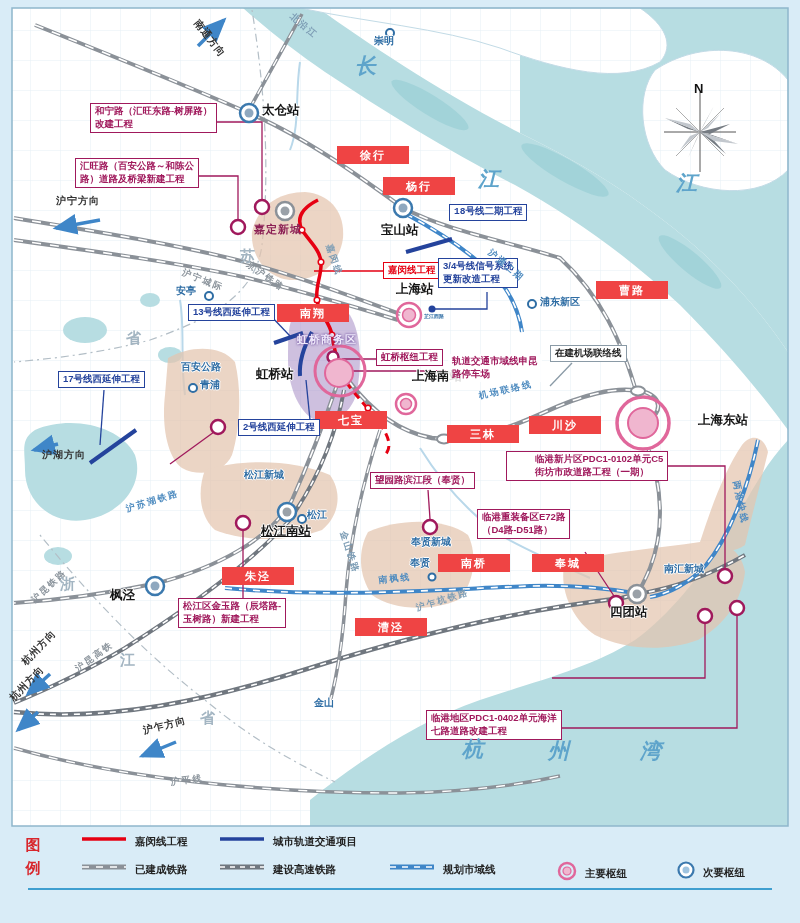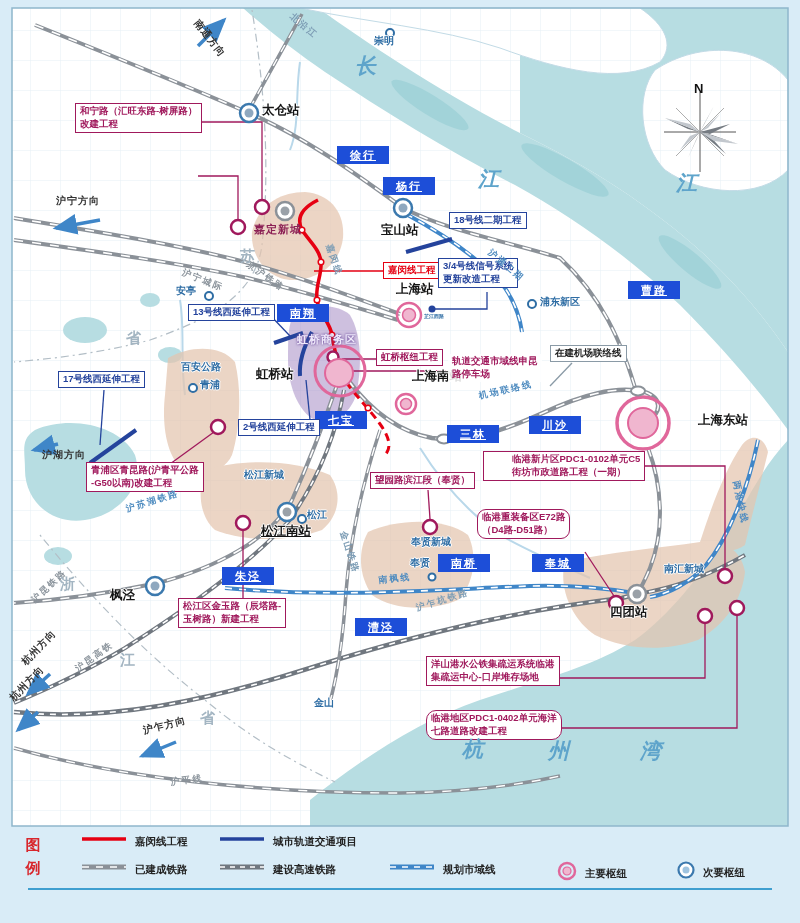--- a/index.html
+++ b/index.html
@@ -7,22 +7,22 @@
          font-family:"Liberation Sans",sans-serif;}
   .maplayer{position:absolute;left:0;top:0;z-index:1;}
   
   .mlab{position:absolute;z-index:5;white-space:pre;}
   .lab{font:bold 9.5px/1.35 "Liberation Sans",sans-serif;background:#fff;border:1px solid;padding:1px 4px;}
   .lab.magenta{color:#a0195c;border-color:#a0195c;}
   .lab.red{color:#e60012;border-color:#e60012;}
   .lab.blue{color:#24439c;border-color:#24439c;}
   .lab.plain{color:#222;border-color:#8a9aa6;}
   .lab.noborder{border:none;background:rgba(255,255,255,.85);}
-  .town{background:#1d4ed8;color:#fff;font:bold 11px/1 "Liberation Sans",sans-serif;
-        padding:4px 13px 3px;letter-spacing:2px;text-decoration:underline;}
+  .town{background:#ef4444;color:#fff;font:bold 11px/1 "Liberation Sans",sans-serif;
+        padding:4px 23px 3px;letter-spacing:2px;}
   .stn{font:bold 12.5px/1 "Liberation Sans",sans-serif;color:#151515;
        text-shadow:1px 0 0 #fff,-1px 0 0 #fff,0 1px 0 #fff,0 -1px 0 #fff;}
   .place{font:bold 10px/1 "Liberation Sans",sans-serif;color:#2e6da4;
        text-shadow:1px 0 0 #fff,-1px 0 0 #fff,0 1px 0 #fff,0 -1px 0 #fff;}
   .newtown{font:bold 11px/1 "Liberation Sans",sans-serif;letter-spacing:1px;}
   .railname{font:bold 9px/1 "Liberation Sans",sans-serif;letter-spacing:2px;transform-origin:0 0;}
   .dir{font:bold 10px/1 "Liberation Sans",sans-serif;color:#333;letter-spacing:1px;transform-origin:0 0;}
   .waterchar{font:italic bold 21px/1 "DejaVu Serif",serif;color:#5ea4cb;}
   .provchar{font:bold 15px/1 "Liberation Sans",sans-serif;color:#a3b5c2;}
   .tiny{font:bold 5px/1 "Liberation Sans",sans-serif;color:#2e6da4;}
@@ -264,21 +264,21 @@
 
 <div class="legend-title">图例</div>
 <div class="legend-rule"></div>
 
 <div class="mlab town" style="left: 337px; top: 146px;">徐行</div>
     <div class="mlab town" style="left: 383px; top: 177px;">杨行</div>
     <div class="mlab town" style="left: 277px; top: 304px;">南翔</div>
     <div class="mlab town" style="left: 315px; top: 411px;">七宝</div>
     <div class="mlab town" style="left: 447px; top: 425px;">三林</div>
     <div class="mlab town" style="left: 529px; top: 416px;">川沙</div>
-    <div class="mlab town" style="left: 596px; top: 281px; margin-left: 32px;">曹路</div>
+    <div class="mlab town" style="left: 596px; top: 281px;">曹路</div>
     <div class="mlab town" style="left: 222px; top: 567px;">朱泾</div>
     <div class="mlab town" style="left: 355px; top: 618px;">漕泾</div>
     <div class="mlab town" style="left: 438px; top: 554px;">南桥</div>
     <div class="mlab town" style="left: 532px; top: 554px;">奉城</div>
     <div class="mlab stn" style="left: 262px; top: 104px;">太仓站</div>
     <div class="mlab stn" style="left: 381px; top: 224px;">宝山站</div>
     <div class="mlab stn" style="left: 396px; top: 283px;">上海站</div>
     <div class="mlab stn" style="left: 256px; top: 368px;">虹桥站</div>
     <div class="mlab stn" style="left: 384px; top: 370px; margin-left: 28px;">上海南站</div>
     <div class="mlab stn" style="left: 674px; top: 414px; margin-left: 24px;">上海东站</div>
@@ -291,44 +291,42 @@
     <div class="mlab place" style="left: 307px; top: 510px;">松江</div>
     <div class="mlab place" style="left: 410px; top: 558px;">奉贤</div>
     <div class="mlab place" style="left: 540px; top: 297px;">浦东新区</div>
     <div class="mlab place" style="left: 314px; top: 698px;">金山</div>
     <div class="mlab place" style="left: 664px; top: 564px;">南汇新城</div>
     <div class="mlab place" style="left: 181px; top: 362px;">百安公路</div>
     <div class="mlab place" style="left: 244px; top: 470px;">松江新城</div>
     <div class="mlab place" style="left: 411px; top: 537px;">奉贤新城</div>
     <div class="mlab newtown" style="left: 254px; top: 224px; color: rgb(140, 33, 85);">嘉定新城</div>
     <div class="mlab newtown" style="left: 297px; top: 334px; color: rgb(239, 233, 251); text-shadow: rgb(124, 94, 168) 0px 0px 3px, rgb(124, 94, 168) 0px 0px 2px;">虹桥商务区</div>
-    <div class="mlab lab magenta" style="left: 75px; top: 103px; font-family: Liberation Serif, serif;">和宁路（汇旺东路-树屏路）
+    <div class="mlab lab magenta" style="left: 90px; top: 103px; font-family: Liberation Serif, serif;">和宁路（汇旺东路-树屏路）
 改建工程</div>
+    <div class="mlab lab magenta" style="left: 75px; top: 158px;">汇旺路（百安公路～和陈公
+路）道路及桥梁新建工程</div>
     <div class="mlab lab red" style="left: 383px; top: 262px;">嘉闵线工程</div>
     <div class="mlab lab magenta" style="left: 376px; top: 349px;">虹桥枢纽工程</div>
     <div class="mlab lab magenta noborder" style="left: 448px; top: 354px;">轨道交通市域线申昆
 路停车场</div>
     <div class="mlab lab blue" style="left: 238px; top: 419px;">2号线西延伸工程</div>
     <div class="mlab lab blue" style="left: 188px; top: 304px;">13号线西延伸工程</div>
     <div class="mlab lab blue" style="left: 58px; top: 371px;">17号线西延伸工程</div>
-    <div class="mlab lab blue" style="left: 449px; top: 212px;">18号线二期工程</div>
+    <div class="mlab lab blue" style="left: 449px; top: 204px; font-family: Liberation Mono, monospace;">18号线二期工程</div>
     <div class="mlab lab blue" style="left: 438px; top: 258px;">3/4号线信号系统
 更新改造工程</div>
-    <div class="mlab lab magenta" style="left: 86px; top: 462px;">青浦区青昆路(沪青平公路
--G50以南)改建工程</div>
     <div class="mlab lab magenta" style="left: 178px; top: 598px;">松江区金玉路（辰塔路-
 玉树路）新建工程</div>
     <div class="mlab lab magenta" style="left: 370px; top: 472px;">望园路滨江段（奉贤）</div>
-    <div class="mlab lab magenta" style="left: 483px; top: 451px; padding-left: 28px;">临港新片区PDC1-0102单元C5
+    <div class="mlab lab magenta" style="left: 506px; top: 451px; padding-left: 28px;">临港新片区PDC1-0102单元C5
 街坊市政道路工程（一期）</div>
-    <div class="mlab lab magenta" style="left: 477px; top: 509px; border-radius: 9px;">临港重装备区E72路
+    <div class="mlab lab magenta" style="left: 477px; top: 509px;">临港重装备区E72路
 （D4路-D51路）</div>
-    <div class="mlab lab magenta" style="left: 426px; top: 656px;">洋山港水公铁集疏运系统临港
-集疏运中心-口岸堆存场地</div>
-    <div class="mlab lab magenta" style="left: 426px; top: 710px; border-radius: 10px;">临港地区PDC1-0402单元海洋
+    <div class="mlab lab magenta" style="left: 426px; top: 710px;">临港地区PDC1-0402单元海洋
 七路道路改建工程</div>
     <div class="mlab lab plain" style="left: 550px; top: 345px;">在建机场联络线</div>
     <div class="mlab railname" style="left: 250px; top: 260px; color: rgb(139, 148, 156); transform: rotate(35deg);">京沪铁路</div>
     <div class="mlab railname" style="left: 184px; top: 268px; color: rgb(139, 148, 156); transform: rotate(22deg);">沪宁城际</div>
     <div class="mlab railname" style="left: 333px; top: 243px; color: rgb(125, 157, 181); transform: rotate(72deg);">嘉闵线</div>
     <div class="mlab railname" style="left: 492px; top: 248px; color: rgb(79, 140, 192); transform: rotate(40deg);">沪通二期</div>
     <div class="mlab railname" style="left: 478px; top: 392px; color: rgb(79, 140, 192); transform: rotate(-13deg);">机场联络线</div>
     <div class="mlab railname" style="left: 125px; top: 505px; color: rgb(79, 140, 192); transform: rotate(-17deg);">沪苏湖铁路</div>
     <div class="mlab railname" style="left: 347px; top: 530px; color: rgb(125, 157, 181); transform: rotate(72deg);">金山铁路</div>
     <div class="mlab railname" style="left: 378px; top: 576px; color: rgb(79, 140, 192); transform: rotate(-6deg);">南枫线</div>

